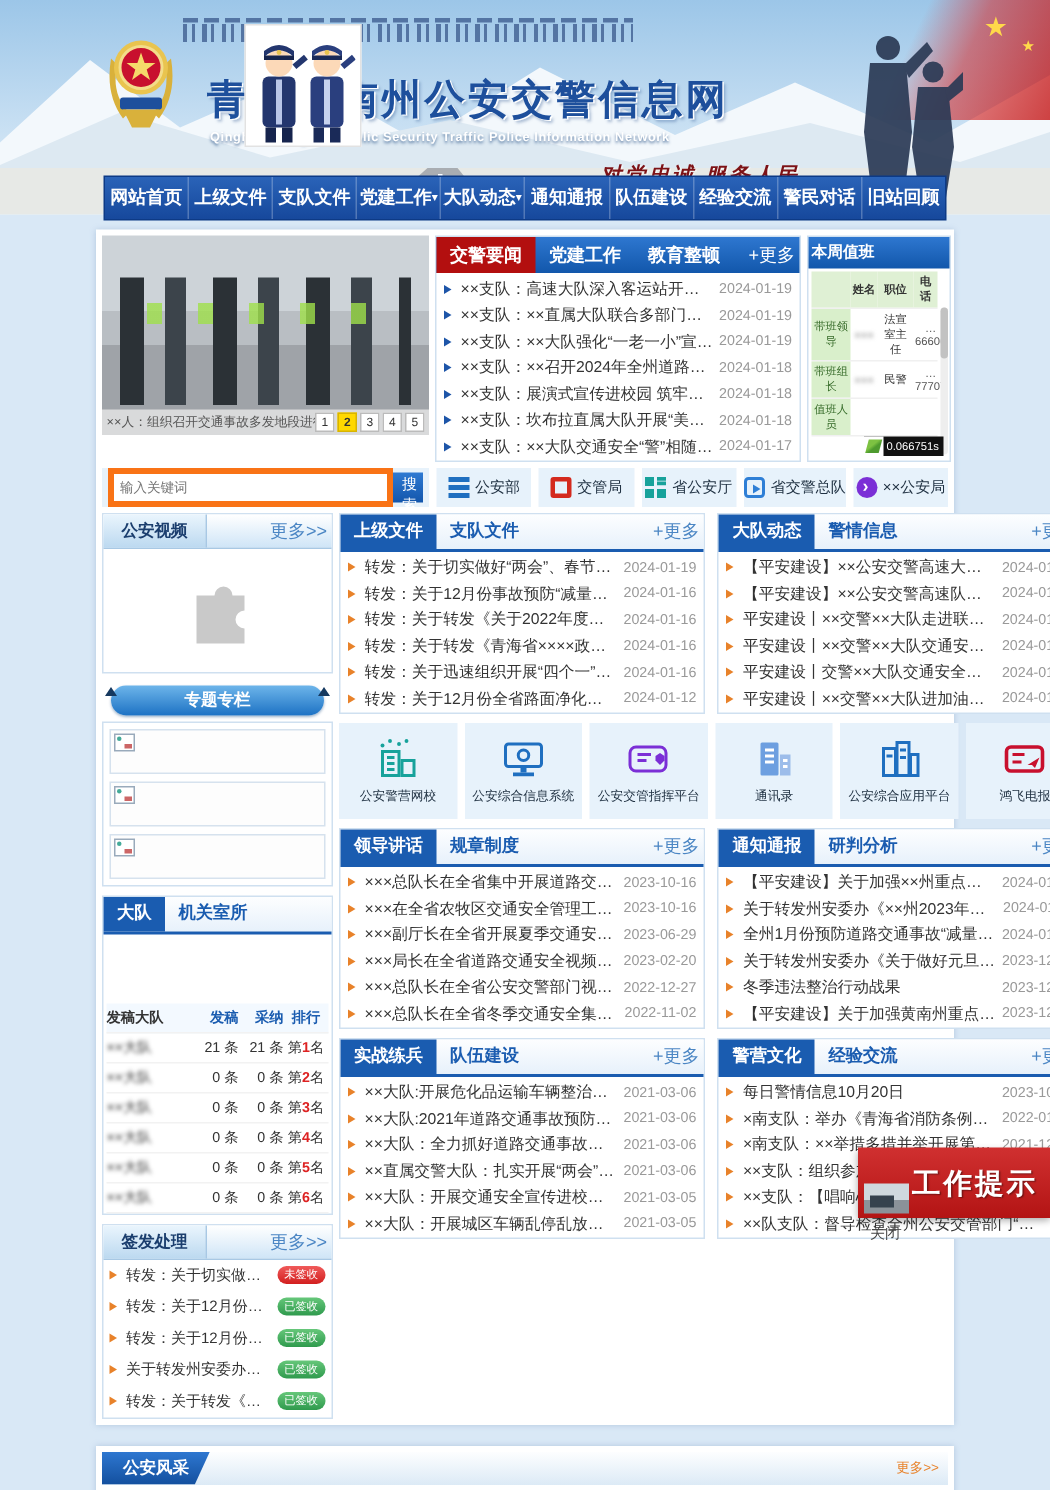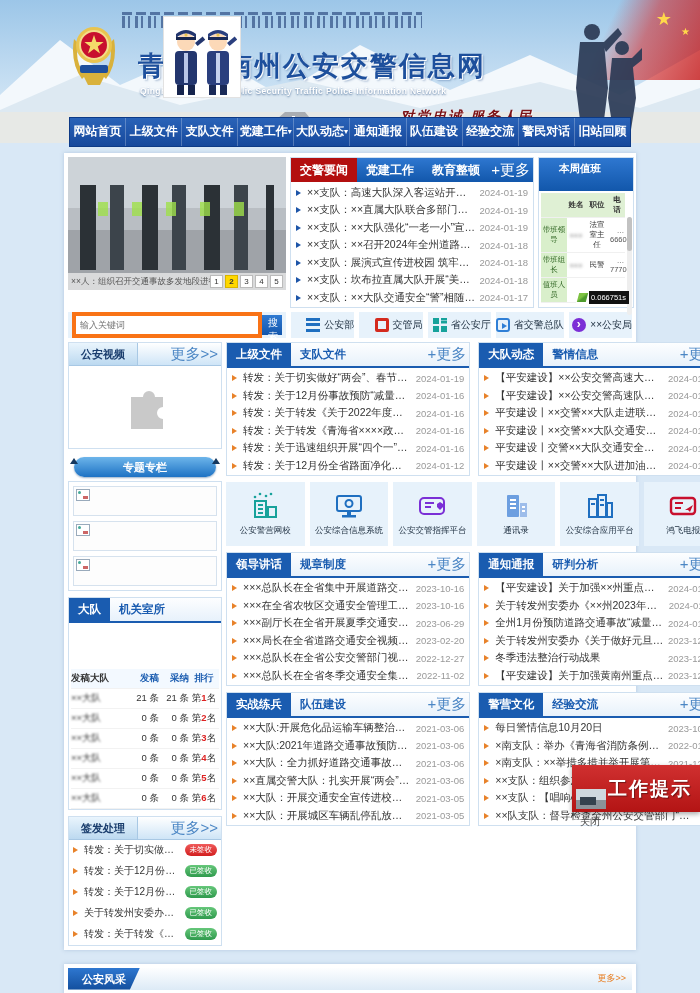--- a/index.html
+++ b/index.html
@@ -41,21 +41,21 @@
   .main{width:564px;margin:6px auto 0;background:#fff;padding:4px;box-shadow:0 0 4px rgba(120,150,190,.4);}
   .row{display:flex;gap:4px;}
 
   .box{background:#fff;border:1px solid #cfe0f0;box-sizing:border-box;}
 
   
   .tabbar{display:flex;align-items:stretch;height:23px;background:linear-gradient(#fdfeff,#e7f1fb);
     border-bottom:2px solid #1a5cb0;font-size:11.5px;}
   .tab{padding:0 9px;line-height:22px;color:#1a5cb0;font-weight:bold;cursor:pointer;white-space:nowrap;}
   .tab.active{background:#1a5cb0;color:#fff;}
-  .more{margin-left:auto;font-size:15px;color:#4b86c4;line-height:22px;padding-right:3px;cursor:pointer;white-space:nowrap;}
+  .more{margin-left:auto;font-size:12px;color:#4b86c4;line-height:22px;padding-right:3px;cursor:pointer;white-space:nowrap;}
 
   
   .newsbar{display:flex;height:24px;background:linear-gradient(#2e77d0,#1257ab);font-size:12px;}
   .newsbar .tab{color:#fff;line-height:24px;}
   .newsbar .tab.activered{background:#b30f0f;color:#fff;}
   .newsbar .more{color:#fff;line-height:24px;}
 
   ul.list{list-style:none;margin:2px 0 0;padding:0 5px;}
   ul.list li{display:flex;align-items:center;height:17.5px;font-size:10.5px;cursor:pointer;}
   ul.list li .blt{width:0;height:0;border:3.5px solid transparent;border-left:5px solid #e8822a;margin-right:3px;flex:none;}
@@ -73,22 +73,22 @@
   .cap{position:absolute;left:0;right:0;bottom:0;height:17px;background:rgba(225,225,225,.88);display:flex;align-items:center;
     font-size:8.5px;color:#555;padding:0 3px;}
   .cap .cap-txt{flex:1;white-space:nowrap;overflow:hidden;}
   .pager{display:flex;gap:2px;}
   .pager span{width:11px;height:11px;background:#fff;border:1px solid #bbb;font-size:8px;line-height:11px;text-align:center;
     color:#333;cursor:pointer;}
   .pager span.on{background:#ffd800;border-color:#d8b400;font-weight:bold;}
 
   .newsbox{width:244px;flex:none;display:flex;flex-direction:column;}
   .dutybox{width:96px;flex:none;position:relative;}
-  .duty-hd{height:33px;background:linear-gradient(#2e77d0,#1257ab);color:#fff;font-size:10.5px;font-weight:bold;
-    line-height:21px;padding-left:20px;}
+  .duty-hd{height:21px;background:linear-gradient(#2e77d0,#1257ab);color:#fff;font-size:10.5px;font-weight:bold;
+    line-height:21px;padding-left:2px;}
   .duty-tb{position:relative;padding:2px 8px 2px 2px;font-size:7.5px;}
   .duty-row{display:flex;border-bottom:1px solid #f0f0f0;align-items:stretch;}
   .duty-cell{padding:2px 1px;display:flex;align-items:center;justify-content:center;text-align:center;}
   .c-role{width:24px;background:#d9efcb;color:#356a28;flex:none;}
   .c-name{width:16px;flex:none;color:#777;filter:blur(1.5px);}
   .c-post{width:22px;flex:none;}
   .c-phone{flex:1;color:#555;}
   .duty-head .duty-cell{background:#dff0d4;color:#333;font-weight:bold;}
   .duty-scroll{position:absolute;right:1px;top:26px;width:5px;height:98px;background:#eee;border-radius:3px;}
   .duty-scroll i{display:block;width:5px;height:34px;background:#c2c2c2;border-radius:3px;}
@@ -97,21 +97,21 @@
   .loadtime .leaf{width:13px;height:13px;background:#fff;display:inline-block;margin-right:2px;position:relative;overflow:hidden;}
   .loadtime .leaf:before{content:"";position:absolute;left:2px;top:2px;width:9px;height:9px;background:
     linear-gradient(135deg,#7dc242 40%,#4e9b2e 60%);transform:skewX(-15deg);}
 
   
   .row2{margin-top:4px;display:flex;gap:5px;}
   .searchwrap{width:218px;flex:none;background:#e7f2fb;display:flex;align-items:center;padding:0 4px;box-sizing:border-box;height:26px;}
   .searchwrap input{flex:1;height:18px;border:4px solid #f97316;font-size:9px;padding:0 4px;color:#333;min-width:0;}
   .searchwrap button{height:20px;width:20px;background:linear-gradient(#2f7ad2,#1356ac);color:#fff;border:none;
     font-size:10px;cursor:pointer;}
-  .qlink{flex:1;background:#e7f2fb;display:flex;align-items:center;justify-content:flex-end;gap:4px;height:26px;
+  .qlink{flex:1;background:#e7f2fb;display:flex;align-items:center;justify-content:center;gap:4px;height:26px;
     font-size:10px;color:#234;cursor:pointer;white-space:nowrap;}
   .qicon{width:14px;height:14px;flex:none;position:relative;}
   .qi-menu{background:repeating-linear-gradient(#1f6fc0 0 3px,transparent 3px 5.5px);}
   .qi-square{border:3px solid #d42a1e;box-sizing:border-box;border-radius:2px;}
   .qi-grid{background:
      linear-gradient(#17a29b,#17a29b) 0 0/6px 6px no-repeat,
      linear-gradient(#17a29b,#17a29b) 8px 0/6px 2.5px no-repeat,
      linear-gradient(#17a29b,#17a29b) 8px 3.5px/6px 2.5px no-repeat,
      linear-gradient(#17a29b,#17a29b) 0 8px/6px 6px no-repeat,
      linear-gradient(#17a29b,#17a29b) 8px 8px/6px 6px no-repeat;}

